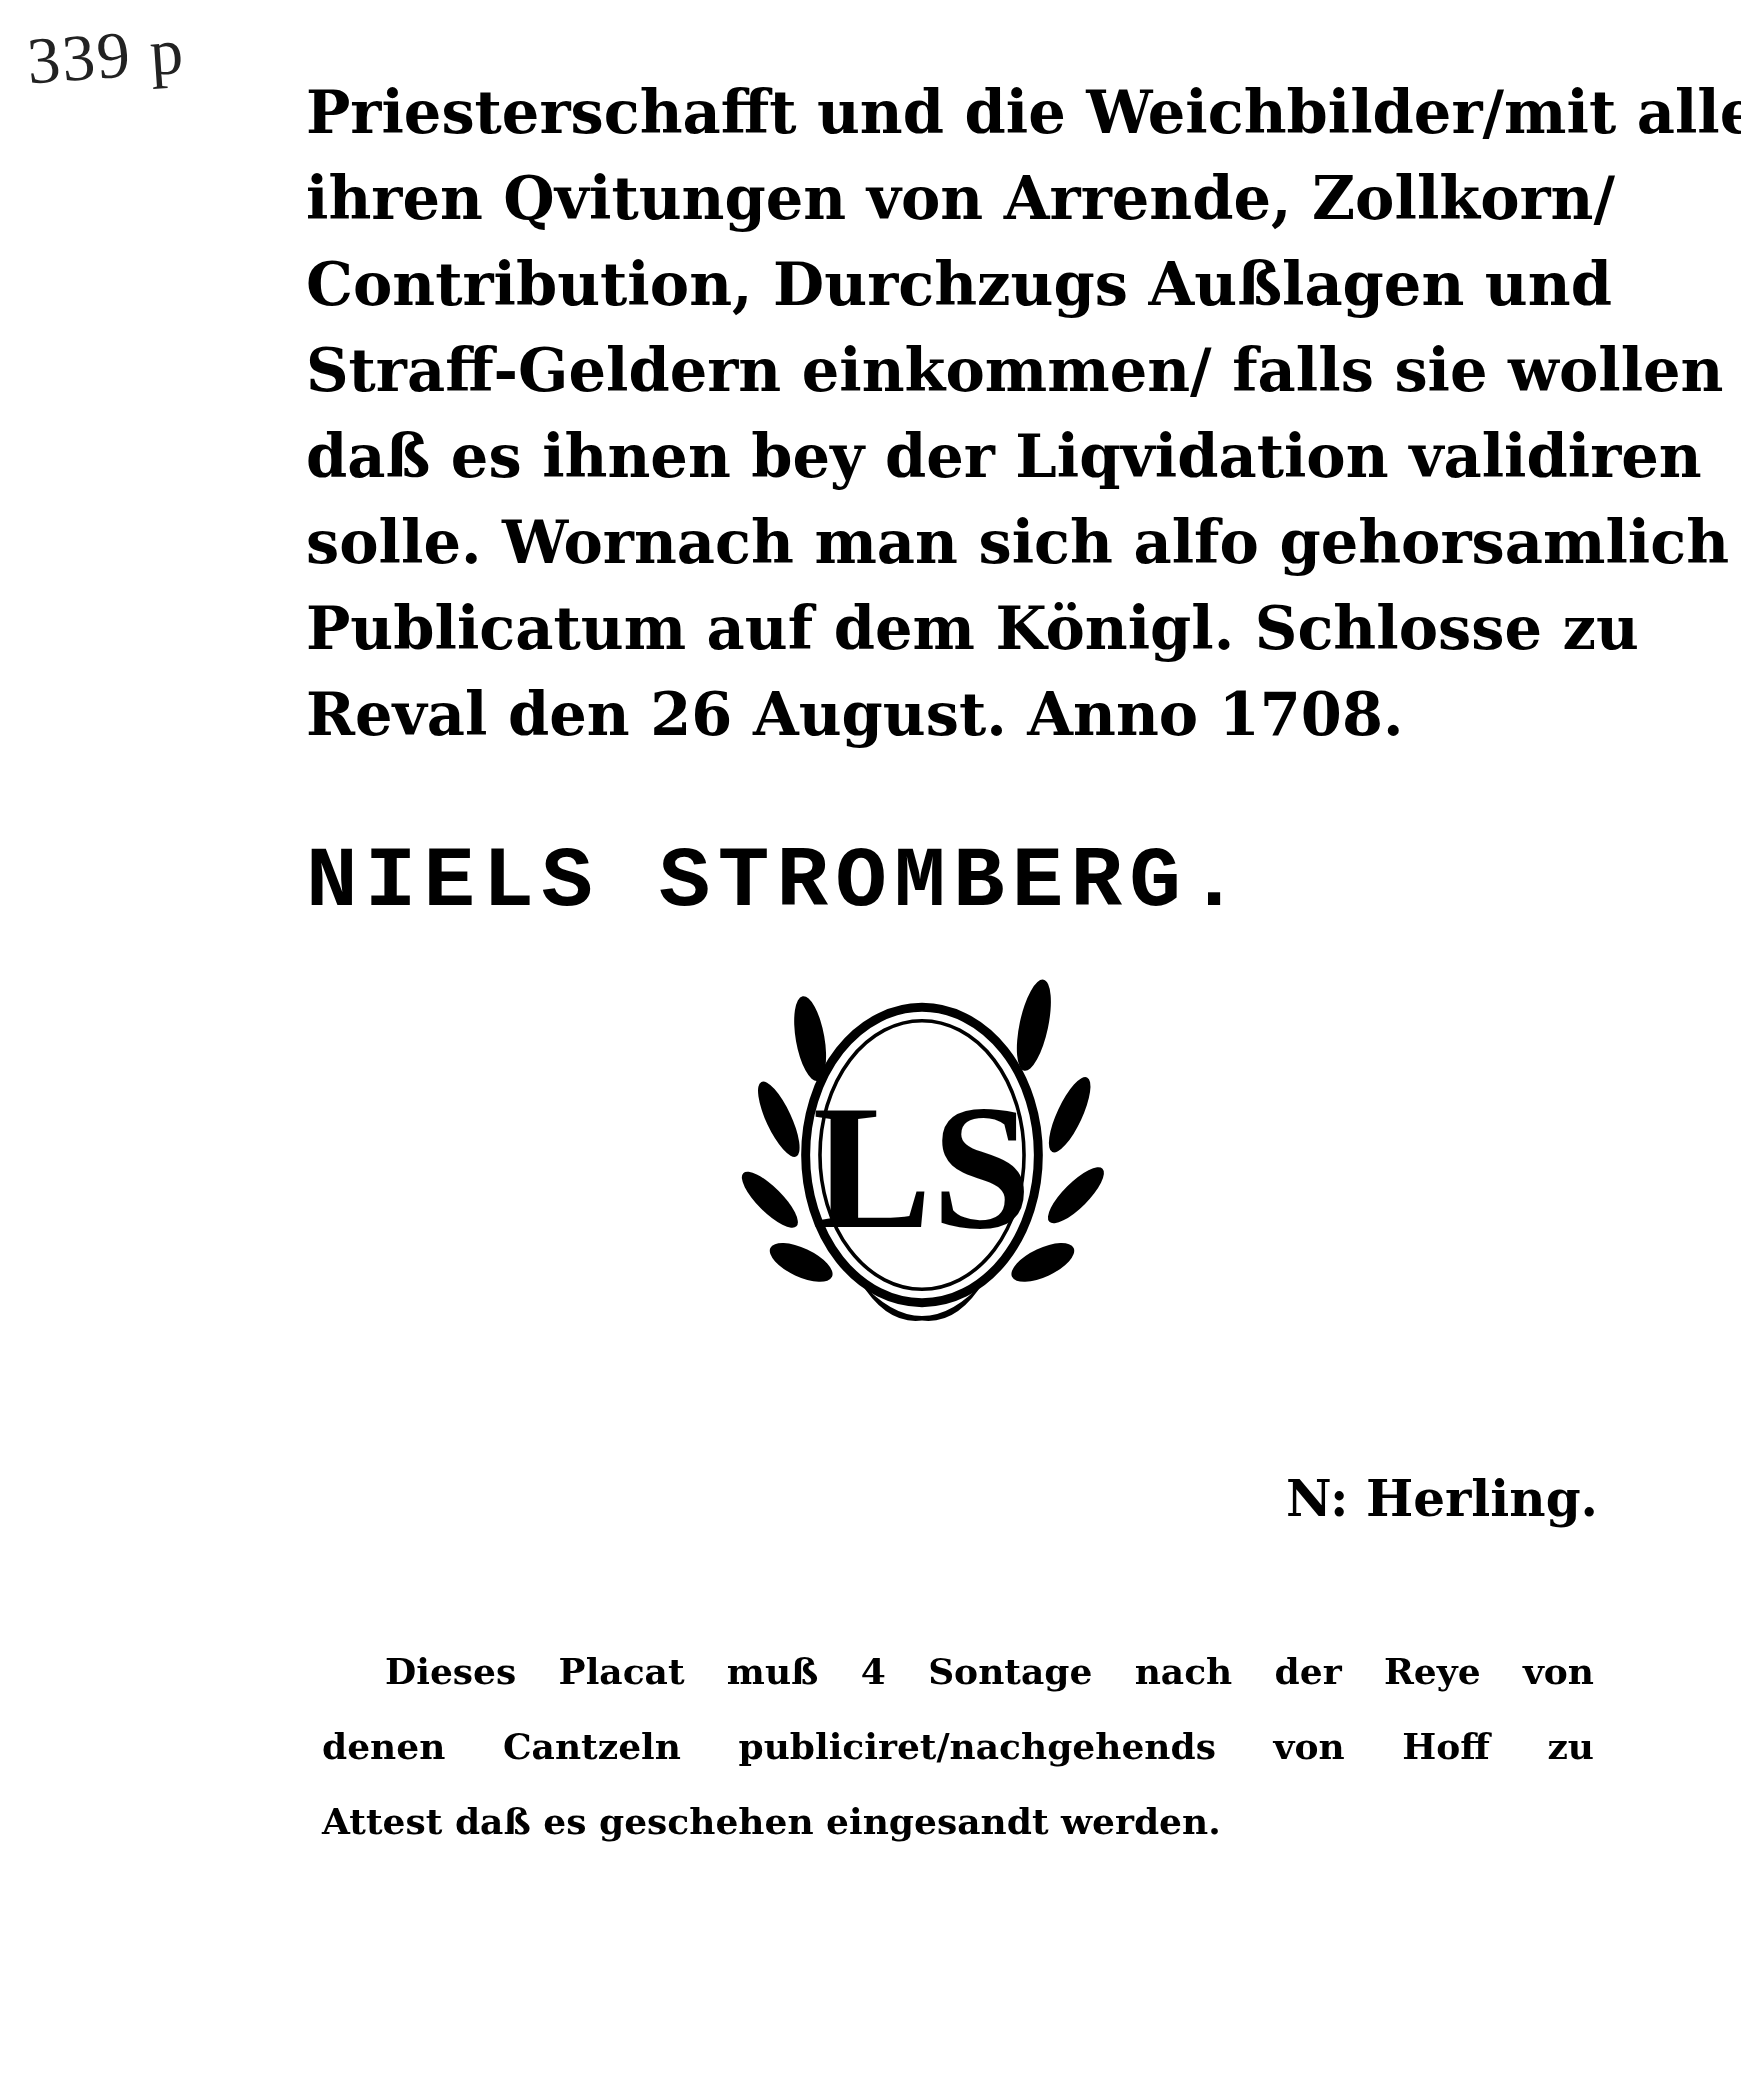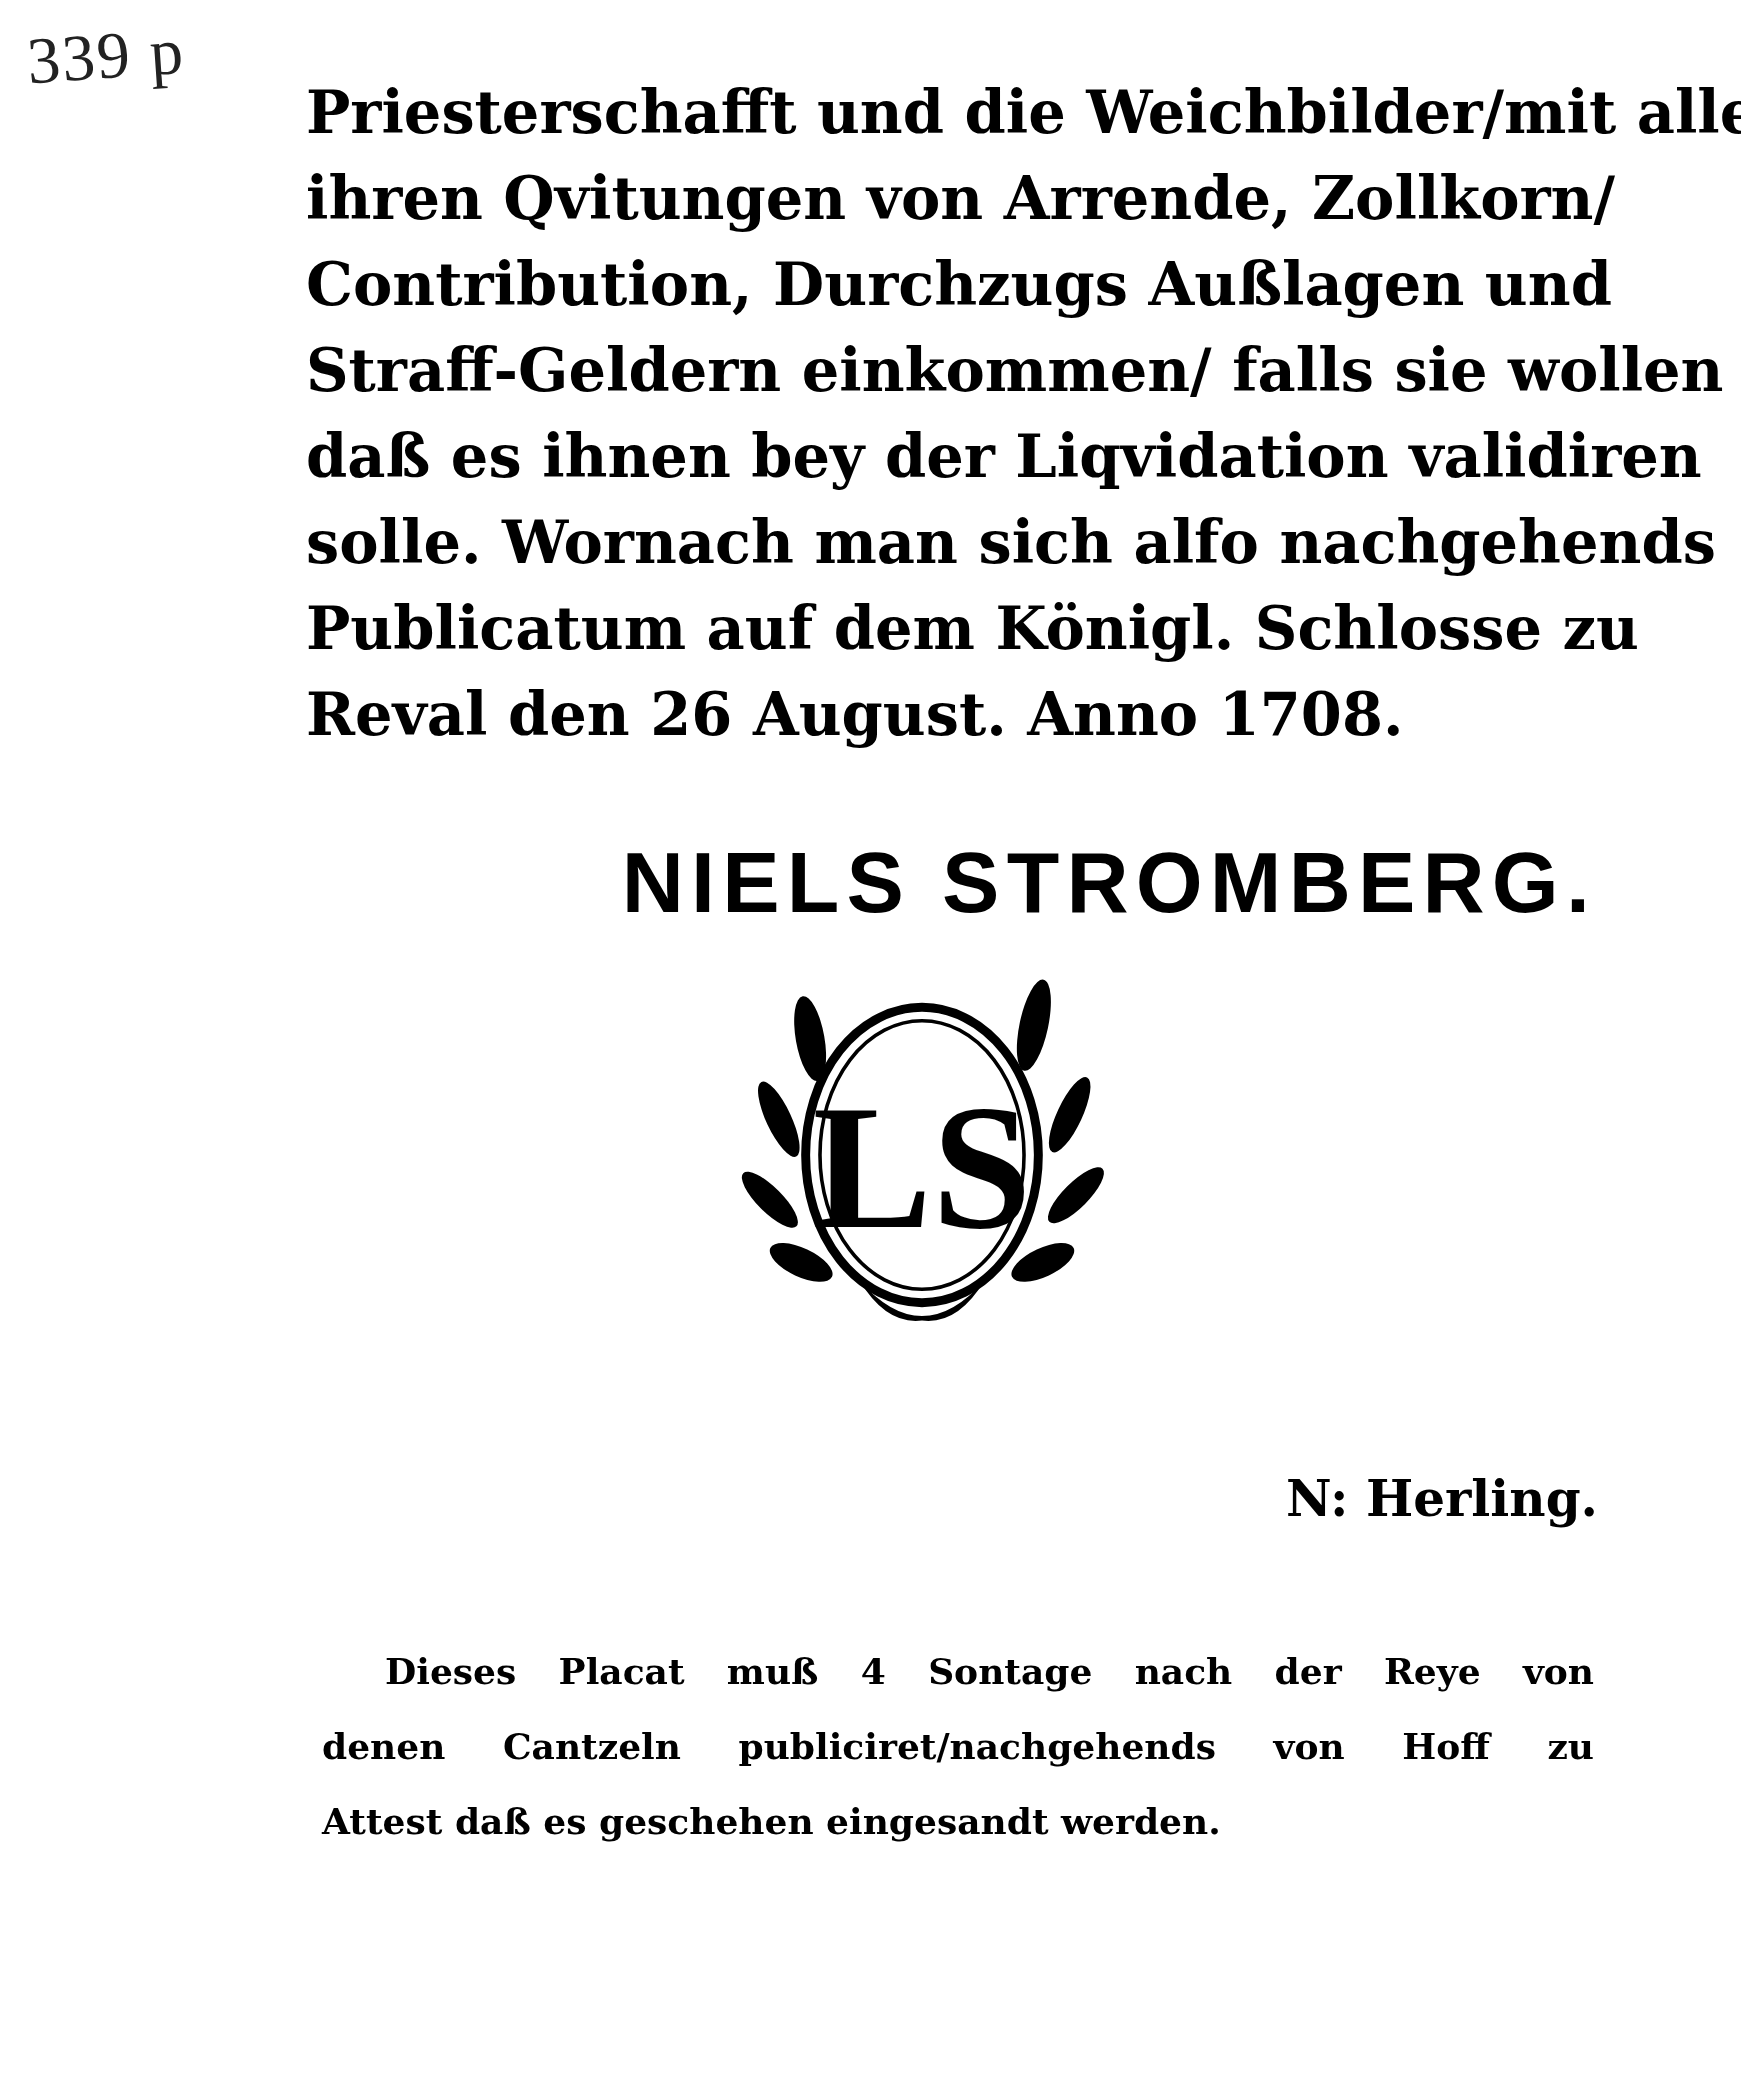--- a/index.html
+++ b/index.html
@@ -14,21 +14,21 @@
     color: #222; letter-spacing: 1.8px; transform: rotate(-4deg);
   }
   .body-text {
     position: absolute; left: 306px; top: 70px; width: 1291px;
     font-family: "DejaVu Serif", serif; font-weight: bold;
     font-size: 59px; line-height: 86px;
   }
   .line { display: block; white-space: nowrap; text-align: justify; text-align-last: justify; }
   .signature {
     position: absolute; left: 306px; top: 833px; width: 1291px;
-    text-align: right; font-family: Liberation Sans, sans-serif;
+    text-align: left; font-family: Liberation Mono, monospace;
     font-size: 86px; letter-spacing: 7.2px; font-weight: bold;
   }
   .seal {
     position: absolute; left: 725px; top: 976px; width: 394px; height: 358px;
   }
   .countersign {
     position: absolute; right: 143px; top: 1469px;
     font-family: "DejaVu Serif", serif; font-weight: bold; font-size: 50px;
   }
   .note {
@@ -43,21 +43,21 @@
 <body>
 
 <div class="page-number">339 p</div>
 
 <div class="body-text">
   <span class="line">Priesterschafft und die Weichbilder/mit allen</span>
   <span class="line">ihren Qvitungen von Arrende, Zollkorn/</span>
   <span class="line">Contribution, Durchzugs Außlagen und</span>
   <span class="line">Straff-Geldern einkommen/ falls sie wollen</span>
   <span class="line">daß es ihnen bey der Liqvidation validiren</span>
-  <span class="line">solle. Wornach man sich alfo nachgehends</span>
+  <span class="line">solle. Wornach man sich alfo gehorsamlich</span>
   <span class="line">Publicatum auf dem Königl. Schlosse zu</span>
   <span class="line" style="text-align-last:left;">Reval den 26 August. Anno 1708.</span>
 </div>
 
 <div class="signature">NIELS STROMBERG.</div>
 
 <div class="seal">
   <svg width="394" height="358" viewBox="0 0 440 400">
 
     <g fill="#000">

